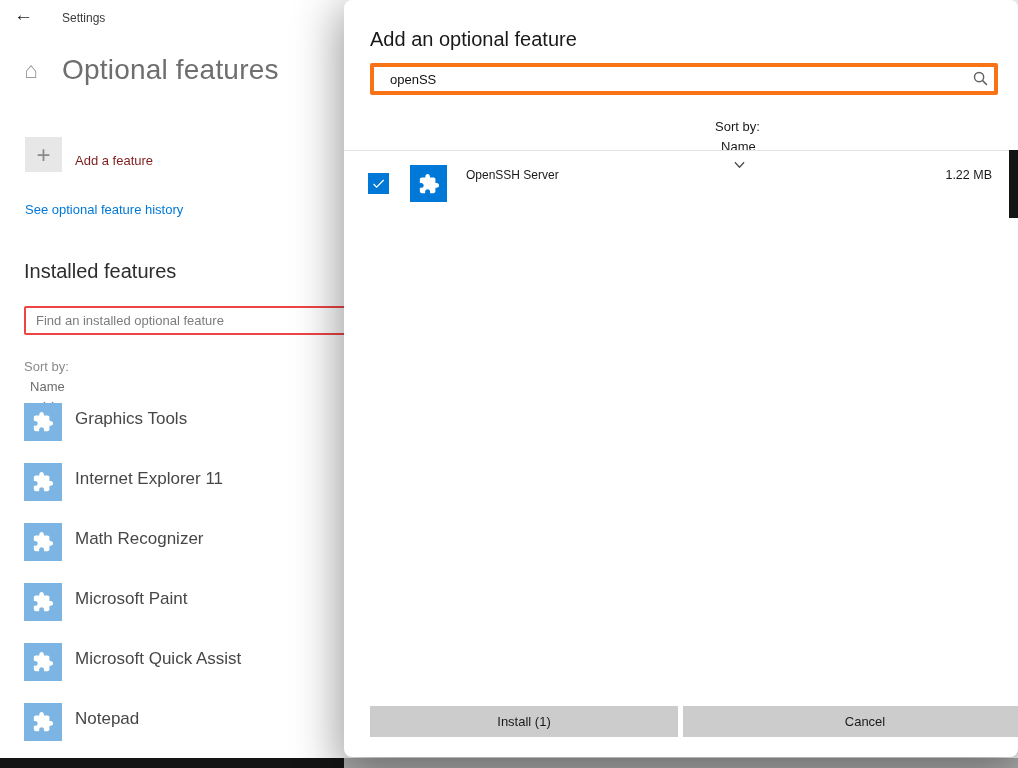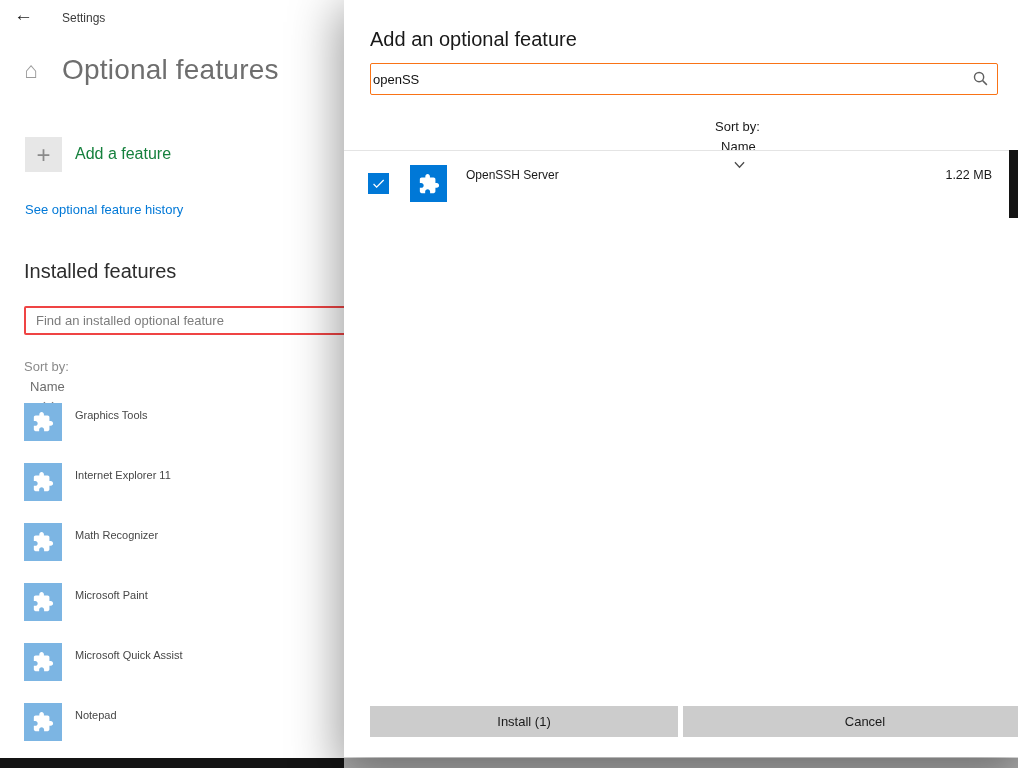--- a/index.html
+++ b/index.html
@@ -15,21 +15,21 @@
   .back-btn { position: absolute; left: 14px; top: 4px; font-size: 19px; color: #1a1a1a;
               background: none; border: none; cursor: pointer; font-family: inherit; }
   .app-title { position: absolute; left: 62px; top: 11px; font-size: 12px; color: #3b3b3b; text-align: center; }
   .home-icon { position: absolute; left: 24px; top: 57px; font-size: 23px; color: #9b9b9b; }
   .page-title { position: absolute; left: 62px; top: 54px; font-size: 28px; font-weight: 300; color: #6e6e6e; letter-spacing: 0.2px; }
 
   .add-feature { position: absolute; left: 25px; top: 137px; display: flex; align-items: flex-start;
                  gap: 13px; background: none; border: none; cursor: pointer; font-family: inherit; }
   .plus-tile { width: 37px; height: 35px; background: #e7e7e7; color: #8a8a8a; font-size: 24px;
                font-weight: 300; display: flex; align-items: center; justify-content: center; }
-  .add-feature-label { font-size: 16px; color: #15803d; margin-top: 8px; }
+  .add-feature-label { font-size: 13px; color: #7f1d1d; margin-top: 16px; }
 
   .history-link { position: absolute; left: 25px; top: 202px; font-size: 13px; color: #0078d7;
                   text-decoration: none; cursor: pointer; }
 
   .installed-heading { position: absolute; left: 24px; top: 260px; font-size: 20px; font-weight: 400; color: #2d2d2d; }
 
   .installed-search { position: absolute; left: 24px; top: 306px; width: 600px; height: 29px;
                       border: 2px solid #ef4444; border-radius: 2px; padding: 0 10px;
                       font-size: 13px; color: #1a1a1a; font-family: inherit; background: #fff; }
   .installed-search::placeholder { color: #7c7c7c; }
@@ -38,30 +38,30 @@
               background: none; border: none; cursor: pointer; font-family: inherit; flex-direction: column; }
   .sort-row.page { left: 24px; top: 359px; color: #8a8a8a; }
   .sort-row.page .sort-value { color: #6d6d6d; }
   .sort-row.dialog-sort { left: 371px; top: 119px; color: #191919; }
   .sort-row .sort-value { margin-left: 2px; }
   .chev { width: 11px; height: 8px; margin-left: 4px; margin-top: 2px; }
 
   .feature-row { position: absolute; left: 24px; display: flex; align-items: flex-start; gap: 13px; cursor: pointer; }
   .feature-tile { width: 38px; height: 38px; background: #7cb5e3; display: flex; align-items: center; justify-content: center; flex: none; }
   .feature-tile svg { width: 22px; height: 22px; }
-  .feature-label { font-size: 11px; color: #474747; margin-top: 6px; }
+  .feature-label { font-size: 17px; color: #474747; margin-top: 6px; }
 
   
   .dialog { position: absolute; left: 344px; top: 0; width: 674px; height: 757px; background: #ffffff;
-            box-shadow: 0 12px 45px 6px rgba(0,0,0,0.38); z-index: 10; }
+            box-shadow: 0 12px 45px 6px rgba(0,0,0,0.38); z-index: 10; border-radius: 8px; }
   .dialog-title { position: absolute; left: 26px; top: 28px; font-size: 20px; font-weight: 400; color: #191919; }
 
   .dialog-search-wrap { position: absolute; left: 26px; top: 63px; width: 628px; height: 32px; }
-  .dialog-search { width: 100%; height: 100%; border: 1px solid #f97316; border-radius: 2px;
-                   padding: 0 34px 0 2px; font-size: 13px; color: #111; font-family: inherit; }
+  .dialog-search { width: 100%; height: 100%; border: 4px solid #f97316; border-radius: 2px;
+                   padding: 0 34px 0 16px; font-size: 13px; color: #111; font-family: inherit; }
   .search-glyph { position: absolute; right: 9px; top: 7px; width: 17px; height: 17px; cursor: pointer; background: none; border: none; padding: 0; }
   .search-glyph svg { width: 17px; height: 17px; }
 
   .dialog-divider { position: absolute; left: 0; top: 150px; width: 674px; height: 1px; background: #e4e4e4; }
 
   .result-row { position: absolute; left: 0; top: 158px; width: 674px; height: 52px; cursor: pointer; }
   .checkbox { position: absolute; left: 24px; top: 15px; width: 21px; height: 21px; background: #0078d7;
               display: flex; align-items: center; justify-content: center; cursor: pointer; }
   .checkbox svg { width: 15px; height: 15px; }
   .result-tile { position: absolute; left: 66px; top: 7px; width: 37px; height: 37px; background: #0078d7;

